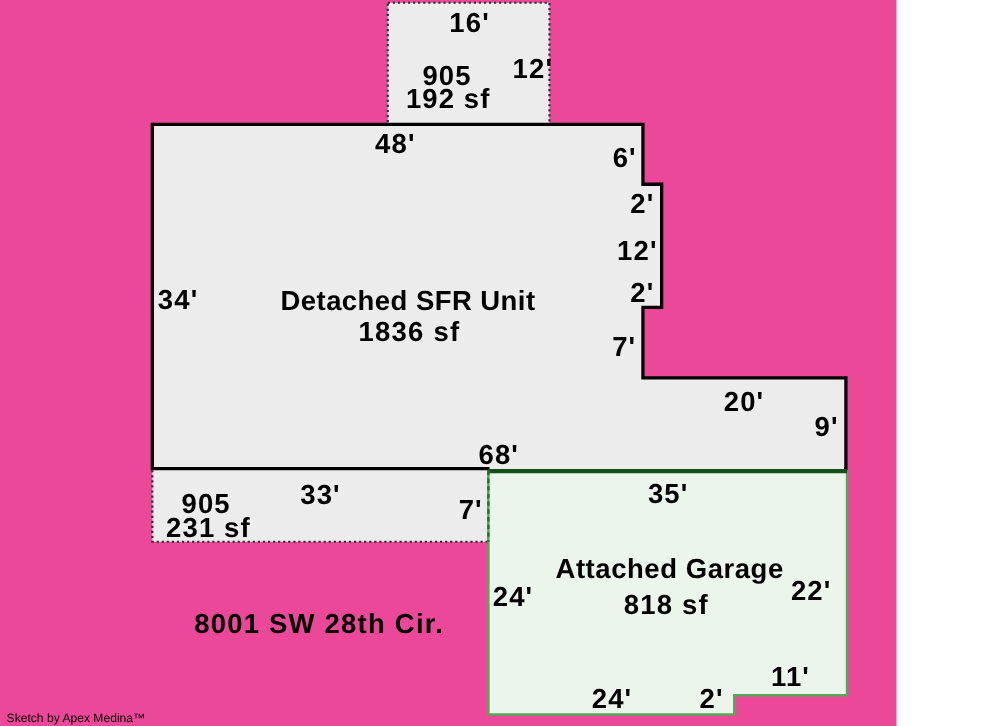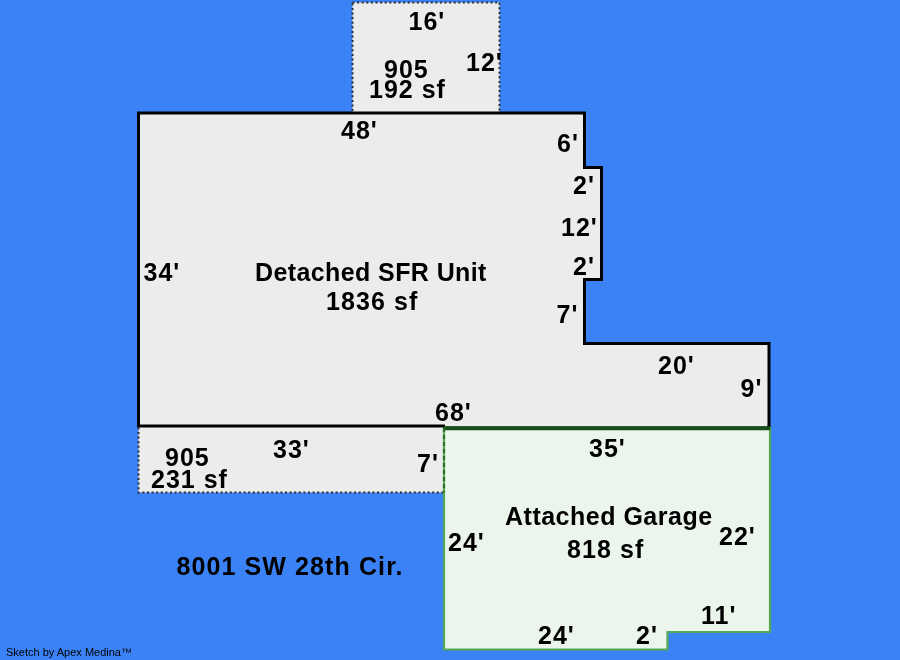--- a/index.html
+++ b/index.html
@@ -1,16 +1,16 @@
 <!DOCTYPE html>
 <html><head>
 <meta charset="utf-8">
 <style>
   html,body{margin:0;padding:0;background:#ffffff;}
-  #wrap{position:relative;width:900px;height:660px;overflow:hidden;background:#3b82f6;}
+  #wrap{position:relative;width:815px;height:660px;overflow:hidden;background:#ec4899;}
   svg{position:absolute;left:0;top:0;}
   text{font-family:"Liberation Sans",sans-serif;font-weight:bold;fill:#000000;-webkit-font-smoothing:antialiased;}
   .d{font-size:25px;letter-spacing:1px;}
   .d2{font-size:25px;letter-spacing:1.1px;}
   .t1{font-size:25px;letter-spacing:0.4px;}
   .t2{font-size:25px;letter-spacing:0.5px;}
   .ad{font-size:25px;letter-spacing:1.1px;}
   .sk{font-weight:normal;font-size:11px;}
 </style>
 </head>

